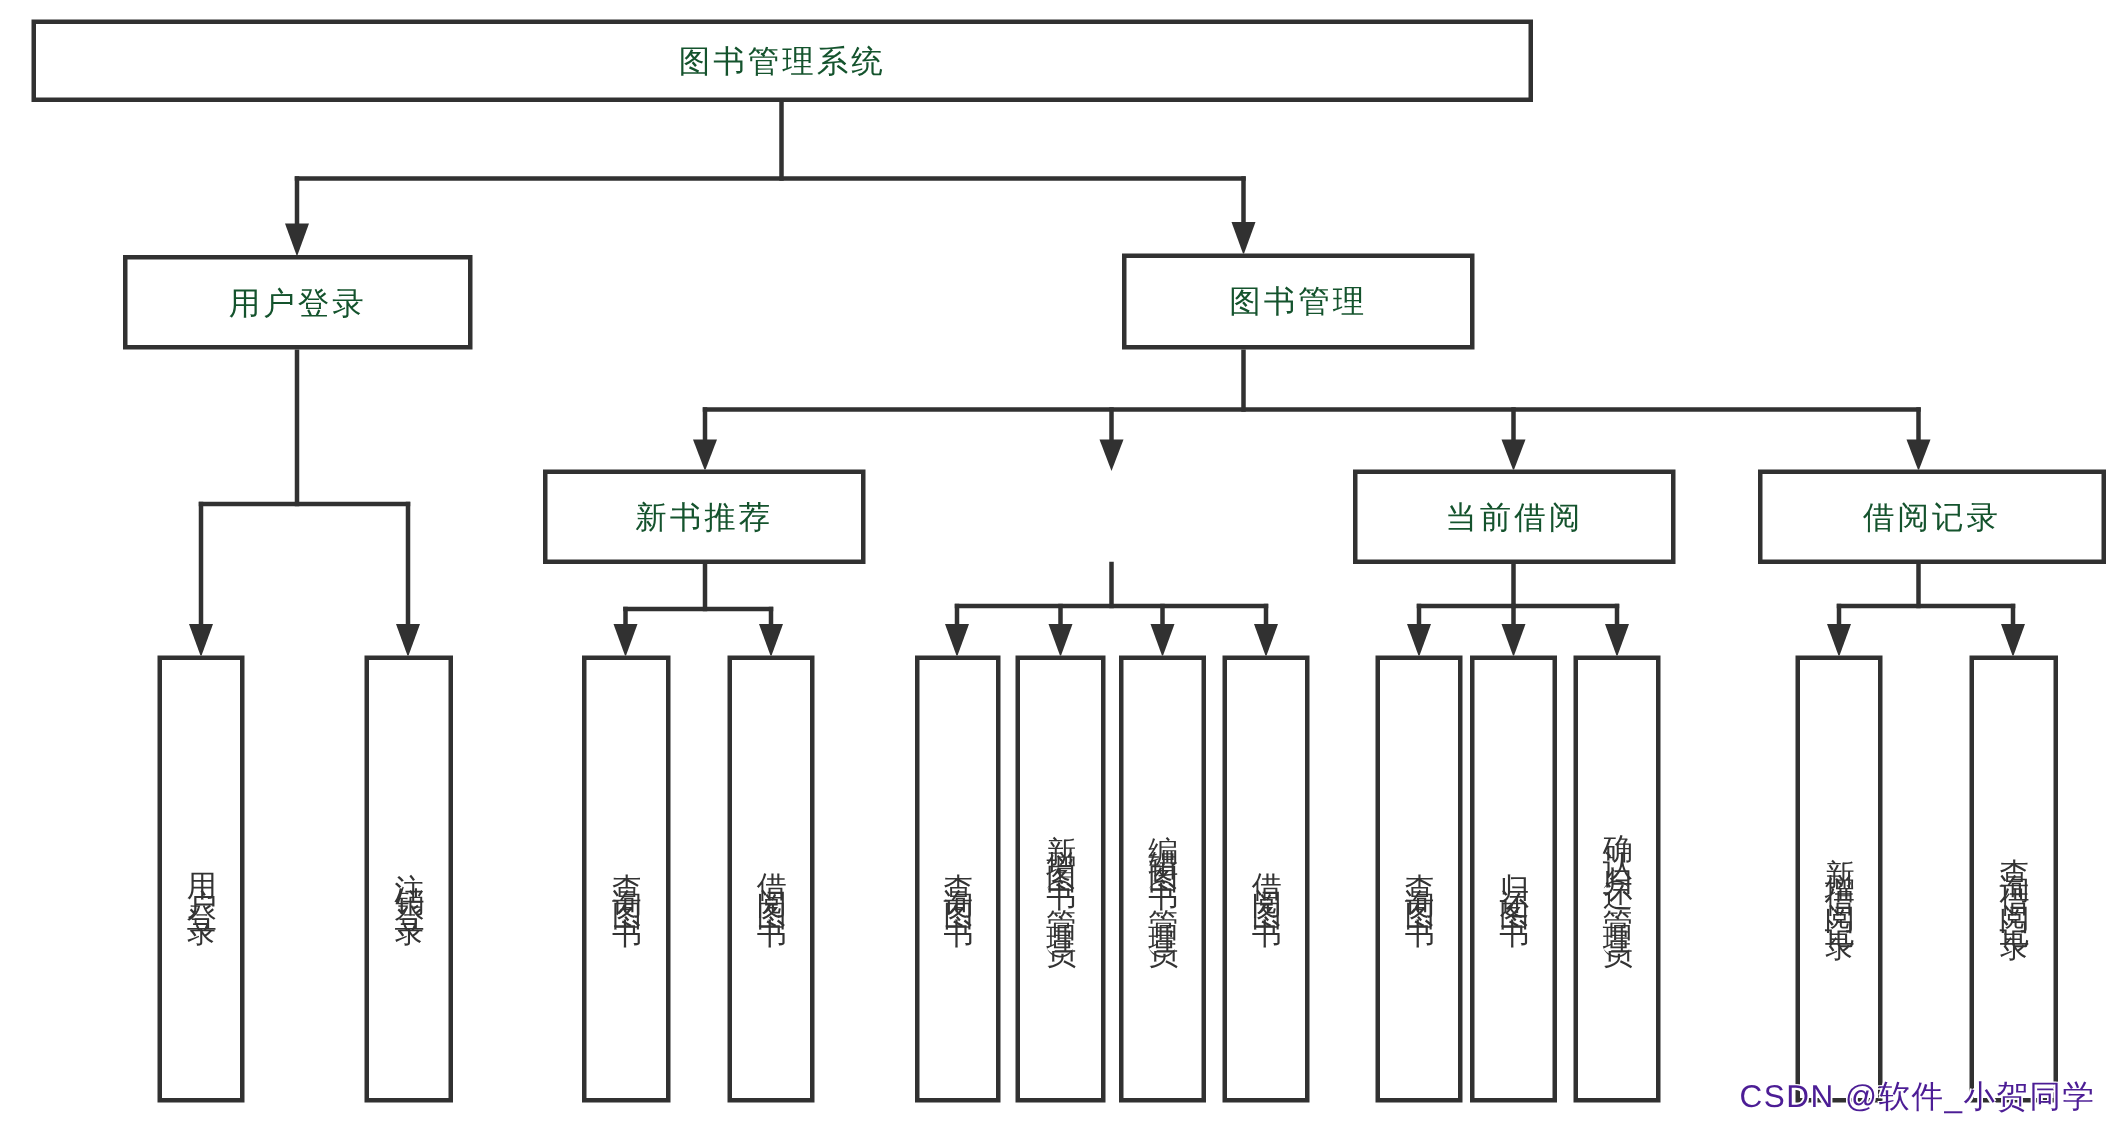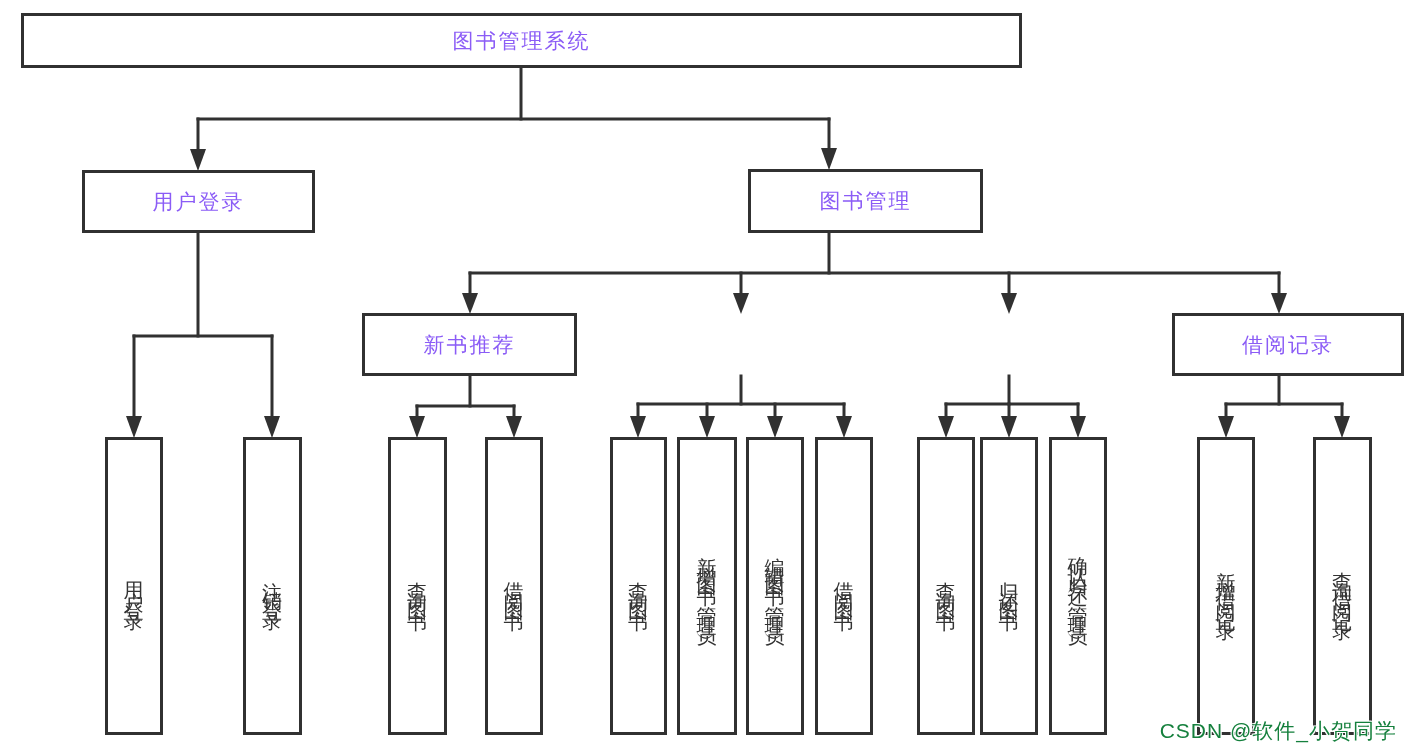--- a/index.html
+++ b/index.html
@@ -15,37 +15,37 @@
     position:absolute;
     border:3px solid #313131;
     background:#ffffff;
     display:flex;align-items:center;justify-content:center;
     color:#333333;
     box-sizing:border-box;
   }
   .box.h span{
     font-size:21px;
     letter-spacing:2px;
-    color:#8b5cf6;
+    color:#14532d;
     white-space:nowrap;
   }
   .box.v span{
     writing-mode:vertical-rl;
     text-orientation:mixed;
     font-size:20px;
     letter-spacing:10px;
     color:#333333;
     line-height:1;
     white-space:nowrap;
   }
   #watermark{
     position:absolute;
     right:8px;bottom:2px;
     font-size:21px;
-    color:#15803d;
+    color:#4c1d95;
     text-shadow:1px 1px 0 #ffffff,-1px -1px 0 #ffffff,1px -1px 0 #ffffff,-1px 1px 0 #ffffff;
     letter-spacing:1px;
     white-space:nowrap;
     text-align:center;
   }
 </style>
 </head>
 <body>
 
 <div id="stage">
@@ -126,20 +126,23 @@
   <div class="box h" style="left:82px;top:170px;width:233px;height:63px">
     <span>用户登录</span>
   </div>
   <div class="box h" style="left:748px;top:169px;width:235px;height:64px">
     <span>图书管理</span>
   </div>
 
   <div class="box h" style="left:362px;top:313px;width:215px;height:63px">
     <span>新书推荐</span>
   </div>
+  <div class="box h" style="left:902px;top:313px;width:215px;height:63px">
+    <span>当前借阅</span>
+  </div>
   <div class="box h" style="left:1172px;top:313px;width:232px;height:63px">
     <span>借阅记录</span>
   </div>
 
   <div class="box v" style="left:105px;top:437px;width:58px;height:298px">
     <span>用户登录</span>
   </div>
   <div class="box v" style="left:243px;top:437px;width:59px;height:298px">
     <span>注销登录</span>
   </div>

